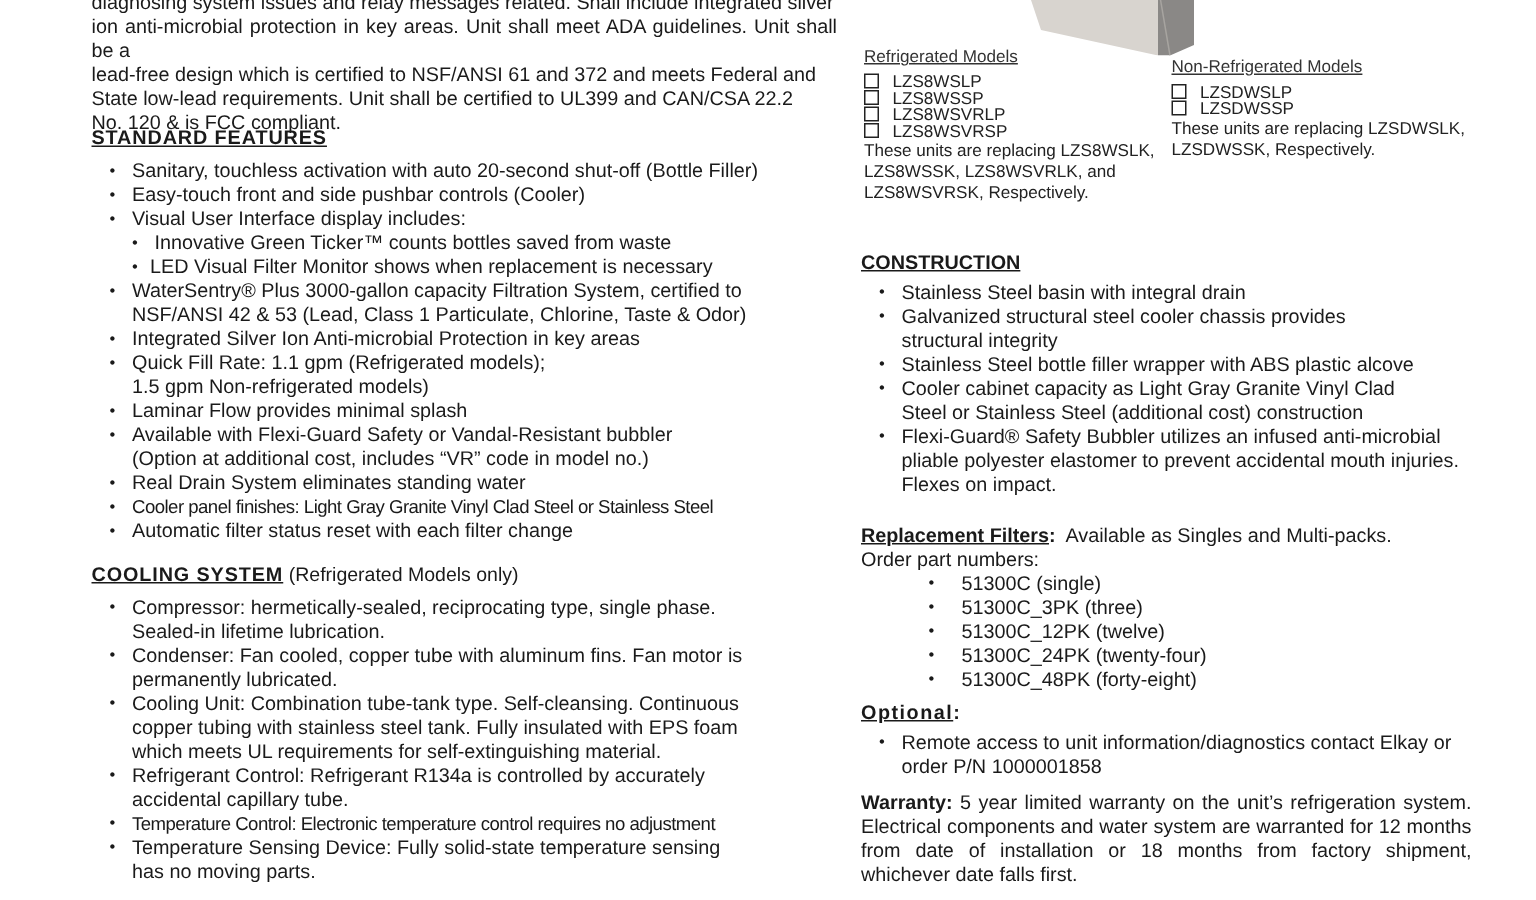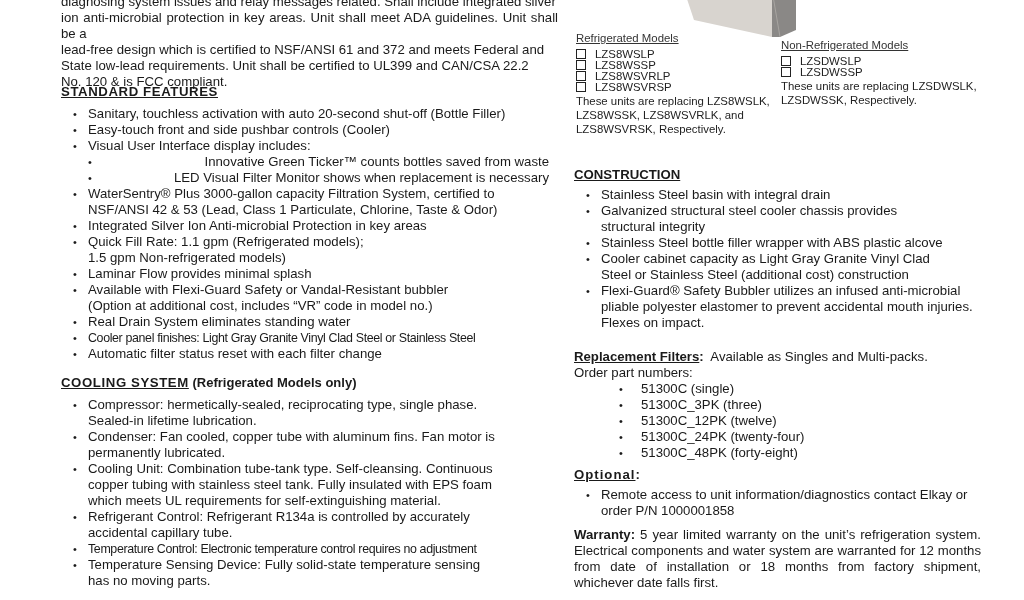--- a/index.html
+++ b/index.html
@@ -5,25 +5,25 @@
   html, body { margin:0; padding:0; }
   body {
     width:1024px; height:600px; overflow:hidden; background:#ffffff;
     font-family:"Liberation Sans", sans-serif; color:#1a1a1a;
     position:relative; font-size:13.2px; line-height:16px;
   }
   .abs { position:absolute; }
   .para { left:61px; top:-6px; width:497px; text-align:justify; }
   .para p { margin:0; }
   .h { font-weight:bold; text-decoration:underline; letter-spacing:0.6px; font-size:13.2px; }
-  .hsub { font-weight:bold; font-size:13px;text-align:center; }
+  .hsub { font-weight:normal; font-size:13px;text-align:center; }
   ul.b { list-style:none; margin:12px; padding:0; }
   ul.b li { position:relative; padding-left:15px; }
   ul.b li::before { content:"\2022"; position:absolute; left:0; top:0; font-size:11px; }
-  ul.b li.sub { padding-left:30px;text-align:right; }
+  ul.b li.sub { padding-left:30px; }
   ul.b li.sub::before { left:15px; }
   .cont { display:block; }
   .small { font-size:12.4px; letter-spacing:-0.35px; }
   .models { font-size:11.4px; line-height:11px; color:#222; }
   .models .title { text-decoration:underline; color:#333; margin-bottom:5px; display:block; }
   .chk { display:inline-block; width:8px; height:8px; border:1px solid #222; margin-right:9px; vertical-align:-1px; }
   .models .row { height:11px; white-space:nowrap; }
   .models .note { line-height:14px; margin-top:1px; }
   ul.fl { list-style:none; margin:0; padding:0 0 0 45px; }
   ul.fl li { position:relative; padding-left:22px; }

